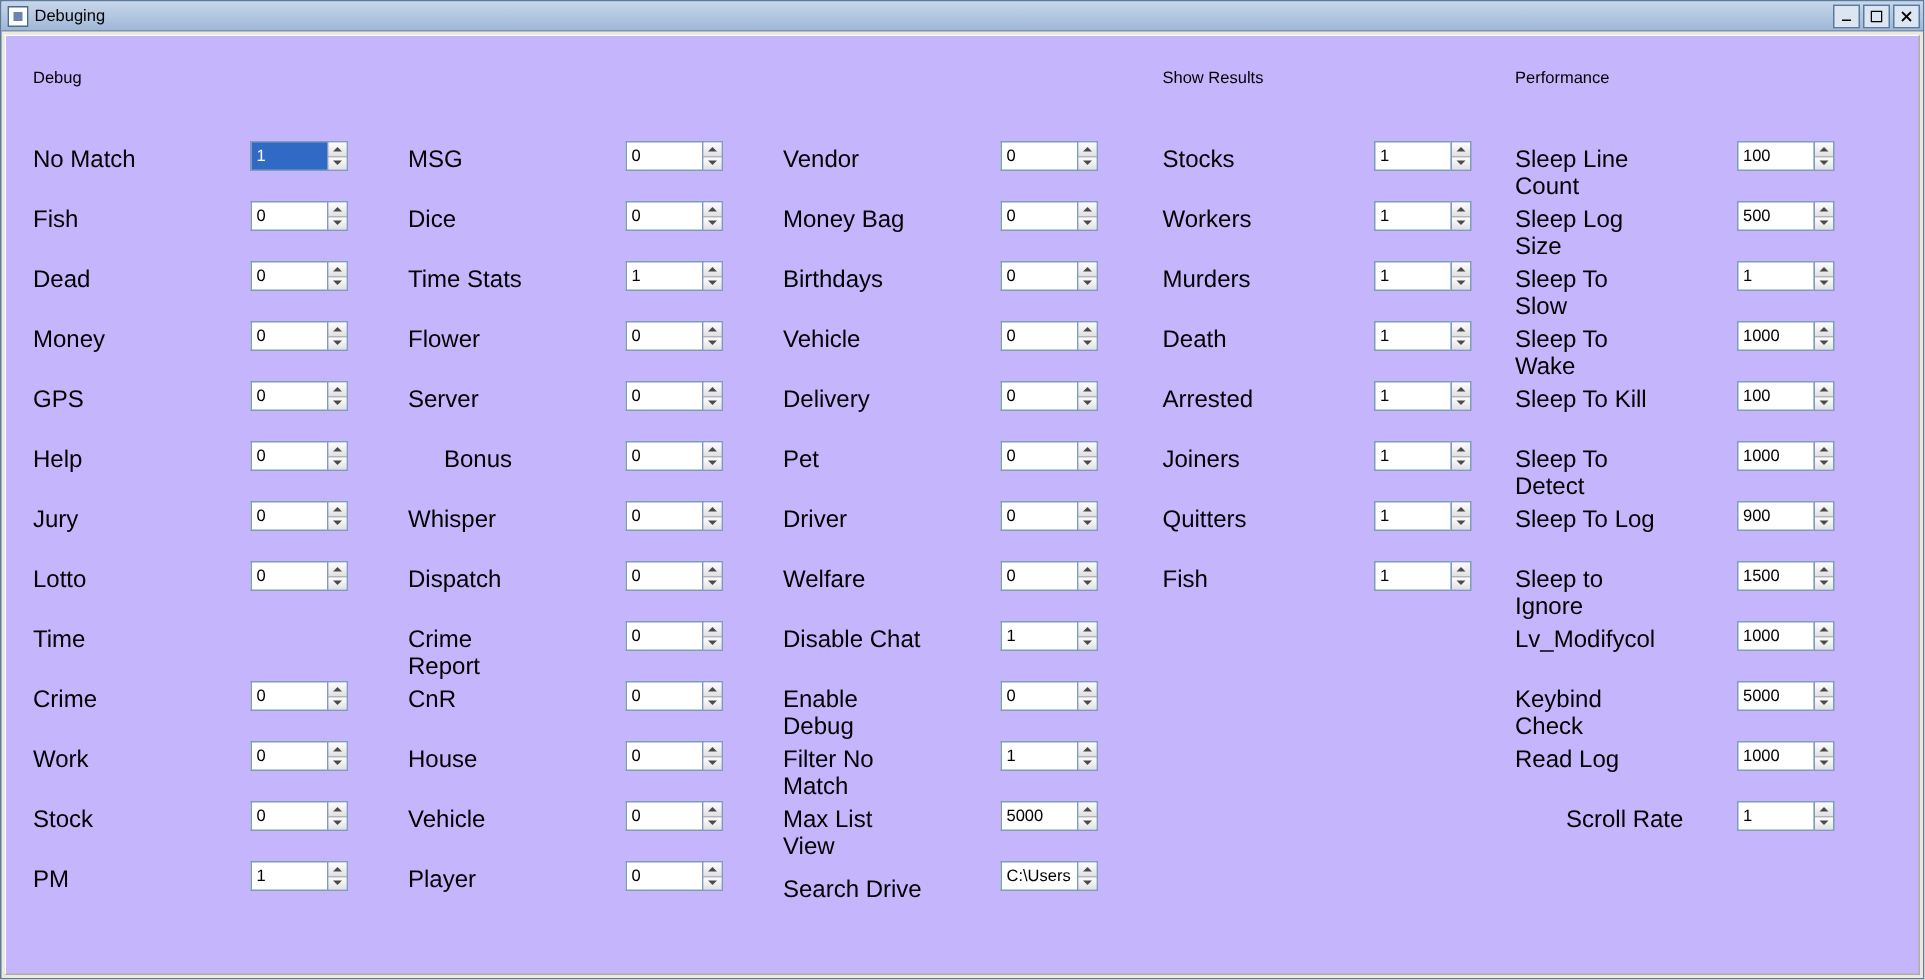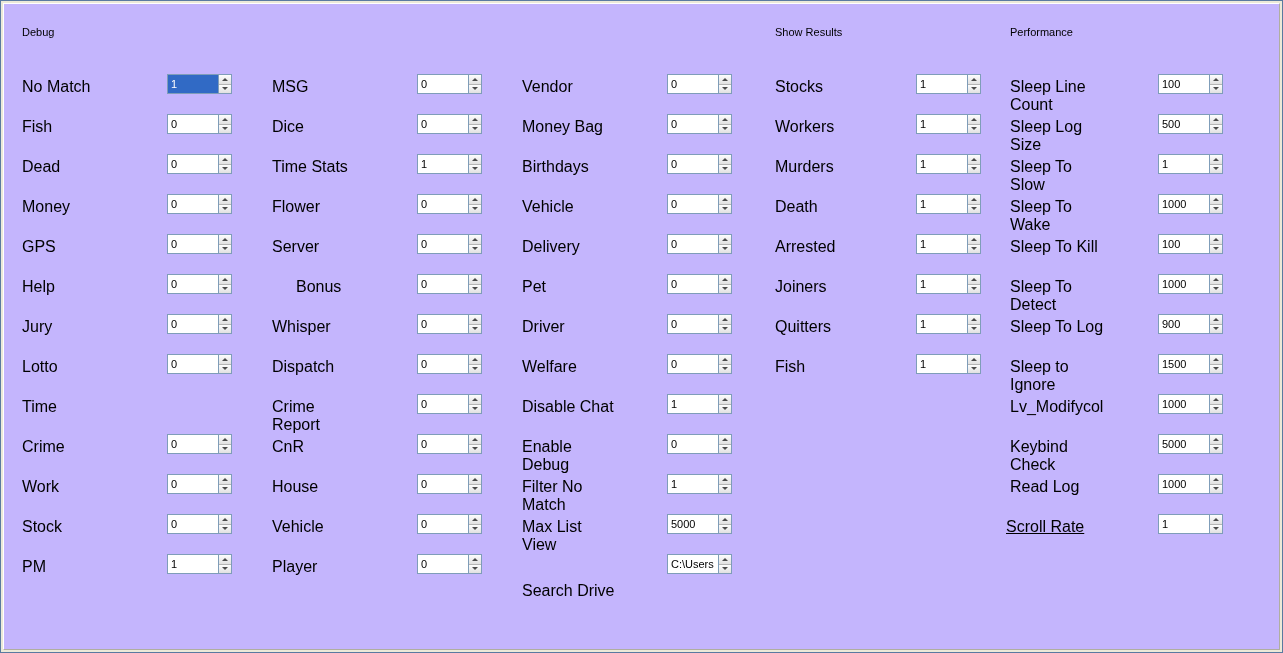--- a/index.html
+++ b/index.html
@@ -137,20 +137,41 @@
     border-left: 3px solid transparent;
     border-right: 3px solid transparent;
   }
   .spin-up::after { border-bottom: 3px solid #4a4a4a; }
   .spin-down::after { border-top: 3px solid #4a4a4a; }
 </style>
 </head>
 <body>
 
 <div class="window">
+  <div class="titlebar">
+    <div class="appicon"></div>
+    <div class="title">Debuging</div>
+    <div class="spacer"></div>
+    <div class="winbtn">
+      <svg width="8" height="8">
+          <rect x="1" y="6" width="6" height="1" fill="#000"></rect>
+        </svg>
+    </div>
+    <div class="winbtn">
+      <svg width="8" height="8">
+          <rect x="0.5" y="0.5" width="7" height="7" fill="none" stroke="#000" stroke-width="1"></rect>
+        </svg>
+    </div>
+    <div class="winbtn">
+      <svg width="8" height="8">
+          <line x1="1" y1="1" x2="7" y2="7" stroke="#000" stroke-width="1.2"></line>
+          <line x1="7" y1="1" x2="1" y2="7" stroke="#000" stroke-width="1.2"></line>
+        </svg>
+    </div>
+  </div>
 
   <div class="content">
 
     <div class="section-header" style="left:18px; top:22px;">Debug</div>
     <div class="section-header" style="left:771px; top:22px;">Show Results</div>
     <div class="section-header" style="left:1006px; top:22px;">Performance</div>
 
     <div class="field" style="left:18px; top:74px;">
         <span class="field-label">No Match</span>
       </div>
@@ -555,21 +576,21 @@
         <span class="field-label">Max List View</span>
       </div>
     <div class="spinner" style="left:663px; top:510px;">
         <input value="5000" style="">
         <div class="spin-btns">
           <div class="spin-up"></div>
           <div class="spin-down"></div>
         </div>
       </div>
 
-    <div class="field" style="left:518px; top:578px;">
+    <div class="field" style="left:518px; top:561px;">
         <span class="field-label">Search Drive</span>
       </div>
     <div class="spinner" style="left:663px; top:550px;">
         <input value="C:\Users" style="">
         <div class="spin-btns">
           <div class="spin-up"></div>
           <div class="spin-down"></div>
         </div>
       </div>
 
@@ -775,21 +796,21 @@
         <span class="field-label">Read Log</span>
       </div>
     <div class="spinner" style="left:1154px; top:470px;">
         <input value="1000" style="">
         <div class="spin-btns">
           <div class="spin-up"></div>
           <div class="spin-down"></div>
         </div>
       </div>
 
-    <div class="field" style="left:1002px; top:514px;text-decoration:underline;">
+    <div class="field" style="left:1040px; top:514px;">
         <span class="field-label">Scroll Rate</span>
       </div>
     <div class="spinner" style="left:1154px; top:510px;">
         <input value="1" style="">
         <div class="spin-btns">
           <div class="spin-up"></div>
           <div class="spin-down"></div>
         </div>
       </div>
 

